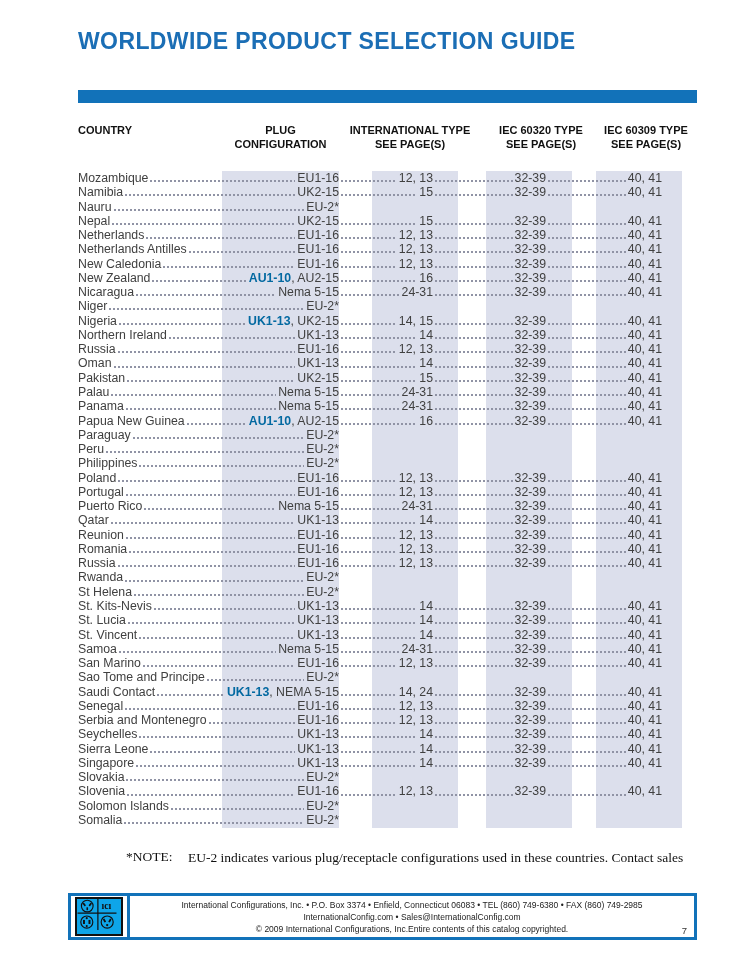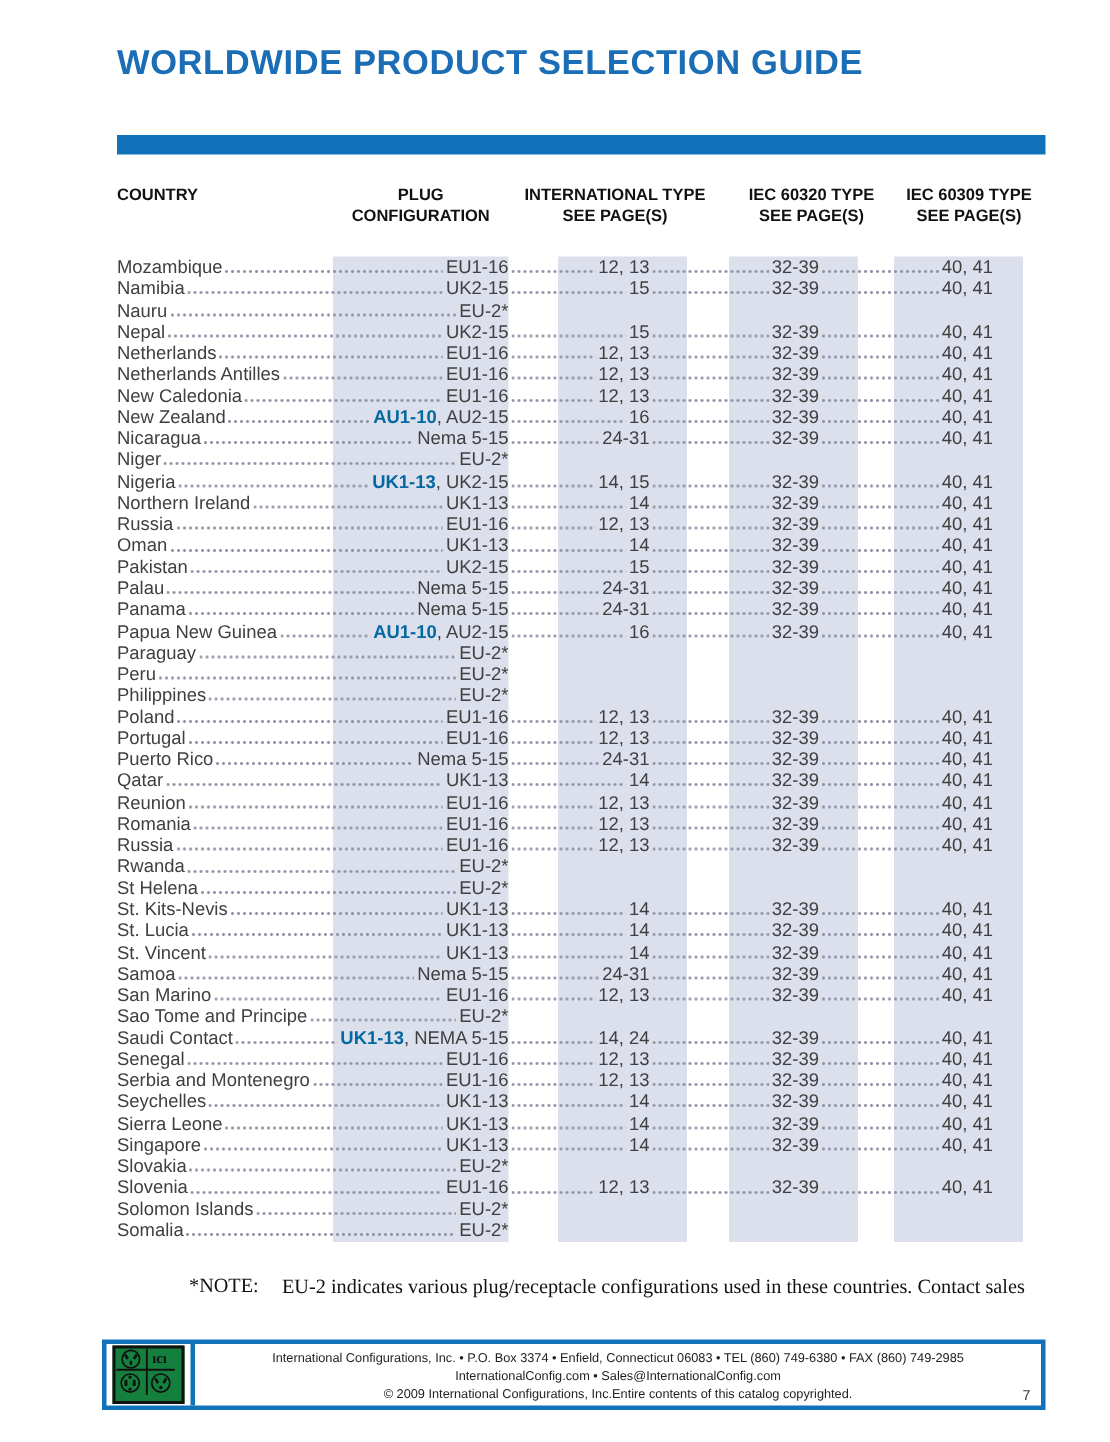--- a/index.html
+++ b/index.html
@@ -43,21 +43,21 @@
   .seg.empty .leader::after{display:none;}
 
   .note{position:absolute;top:849px;left:78px;width:580px;display:flex;
         font-family:"Liberation Serif",serif;font-size:13.5px;color:#111;margin-left:48px;}
   .note-label{width:62px;flex:none;}
   .note-text div{line-height:17px;}
 
   .footer{position:absolute;top:893px;left:68px;width:629px;height:47px;box-sizing:border-box;
           border:3px solid var(--accent);background:#fff;display:flex;align-items:stretch;}
   .logo-wrap{width:56px;flex:none;display:flex;align-items:center;justify-content:center;}
-  .logo-box{width:44px;height:35px;border:2px solid #111;background:#15803d;}
+  .logo-box{width:44px;height:35px;border:2px solid #111;background:#0ea5e9;}
   .footer-divider{width:3px;flex:none;background:var(--accent);}
   .footer-text{flex:1;position:relative;text-align:center;padding-top:3px;
                font-size:8.5px;line-height:12.2px;color:#222;}
   .l3a{}
   .page-num{position:absolute;right:7px;bottom:0px;font-size:9.5px;color:#333;}
 </style>
 </head>
 <body>
 
 <div class="page">

